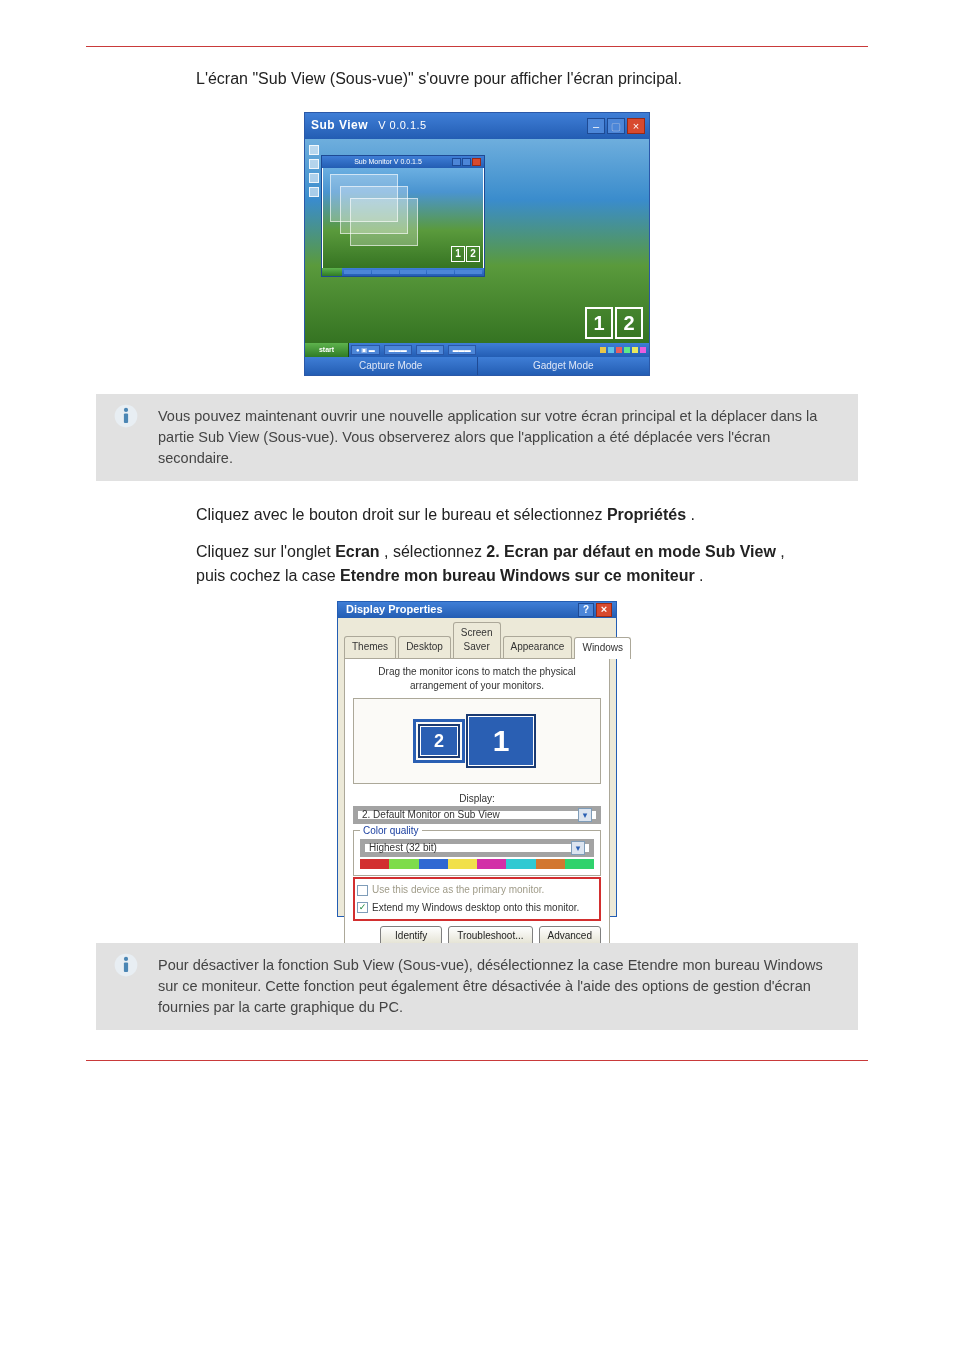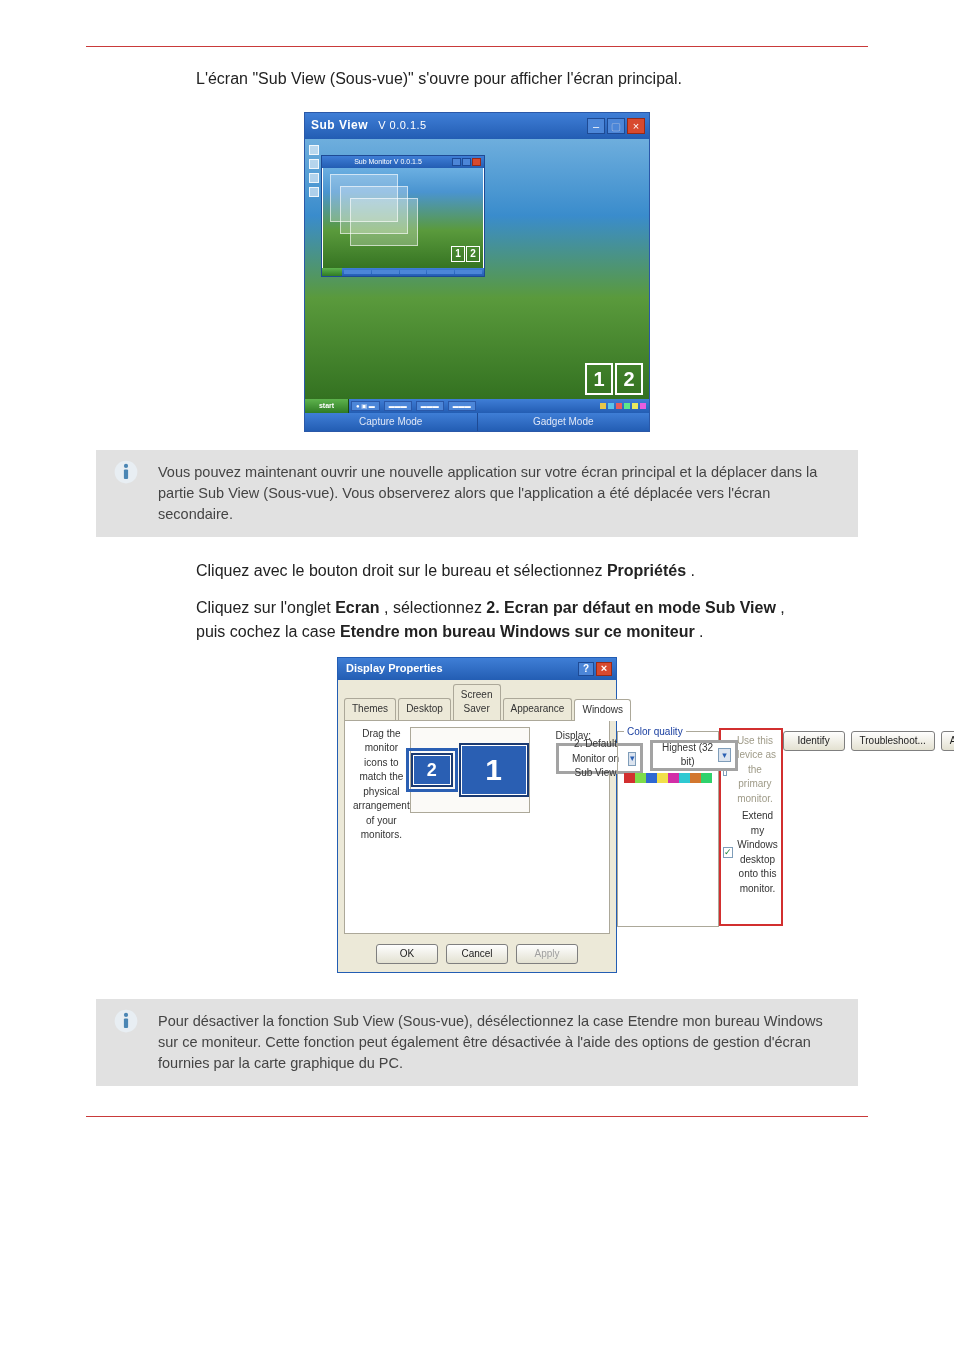--- a/index.html
+++ b/index.html
@@ -28,21 +28,21 @@
   }
   .para {
     margin: 0 58px 14px 110px;
   }
   .para .bold { font-weight: bold; }
   .figure {
     margin: 22px auto 18px auto;
     display: block;
   }
   .figure.subview {
-    width: 346px; height: 320px;
+    width: 346px; height: 264px;
   }
   .figure.dispprops {
     width: 280px; height: 316px;
     margin-top: 10px;
     margin-bottom: 26px;
   }
   .note-bar {
     position: relative;
     margin: 8px 10px 8px 10px;
     background: #e1e1e1;
@@ -229,21 +229,21 @@
     background: #fff;
     position: relative;
     top: 1px;
   }
   .dp-pane {
     margin: 0 6px 6px 6px;
     border: 1px solid #aca899;
     background: #fff;
     padding: 6px 8px;
     flex: 1;
-    display: flex; flex-direction: row;
+    display: flex; flex-direction: column;
     font-size: 10px;
   }
   .dp-instr { color: #333; margin-bottom: 4px; }
   .dp-monitors {
     height: 86px;
     border: 1px solid #aca899;
     background: #fbfaf7;
     margin-bottom: 6px;
     display: flex; align-items: center; justify-content: center;
     gap: 6px;
@@ -253,27 +253,26 @@
     color: #fff; font-weight: bold;
     display: flex; align-items: center; justify-content: center;
     border: 2px solid #1a3a72;
     box-shadow: 0 0 0 1px #fff inset;
   }
   .mon.m2 { width: 42px; height: 34px; font-size: 18px; outline: 3px solid #2a5fb3; outline-offset: 2px; }
   .mon.m1 { width: 70px; height: 54px; font-size: 30px; }
   .dp-row { margin: 2px 0; }
   .dp-label { color: #333; }
   .dp-select {
-    width: 100%; height: 31px;
-    border: 3px solid #a3a3a3;
+    width: 100%; height: 18px;
+    border: 5px solid #a3a3a3;
     background: #fff;
     display: flex; align-items: center; justify-content: space-between;
     padding: 0 4px;
     color: #333;
-    margin-left: 26px;
   }
   .chev { width: 14px; height: 14px; background: #dce4ef; border: 1px solid #7f9db9; display: inline-flex; align-items: center; justify-content: center; font-size: 9px; color: #2a5fb3; }
   .dp-cols { display: flex; gap: 8px; margin-top: 4px; }
   .dp-col { flex: 1; border: 1px solid #aca899; padding: 4px 6px 6px 6px; position: relative; }
   .dp-col .grp-title {
     position: absolute; top: -7px; left: 6px;
     background: #fff;
     padding: 0 3px;
     color: #1a3fa0;
     font-size: 10px;

